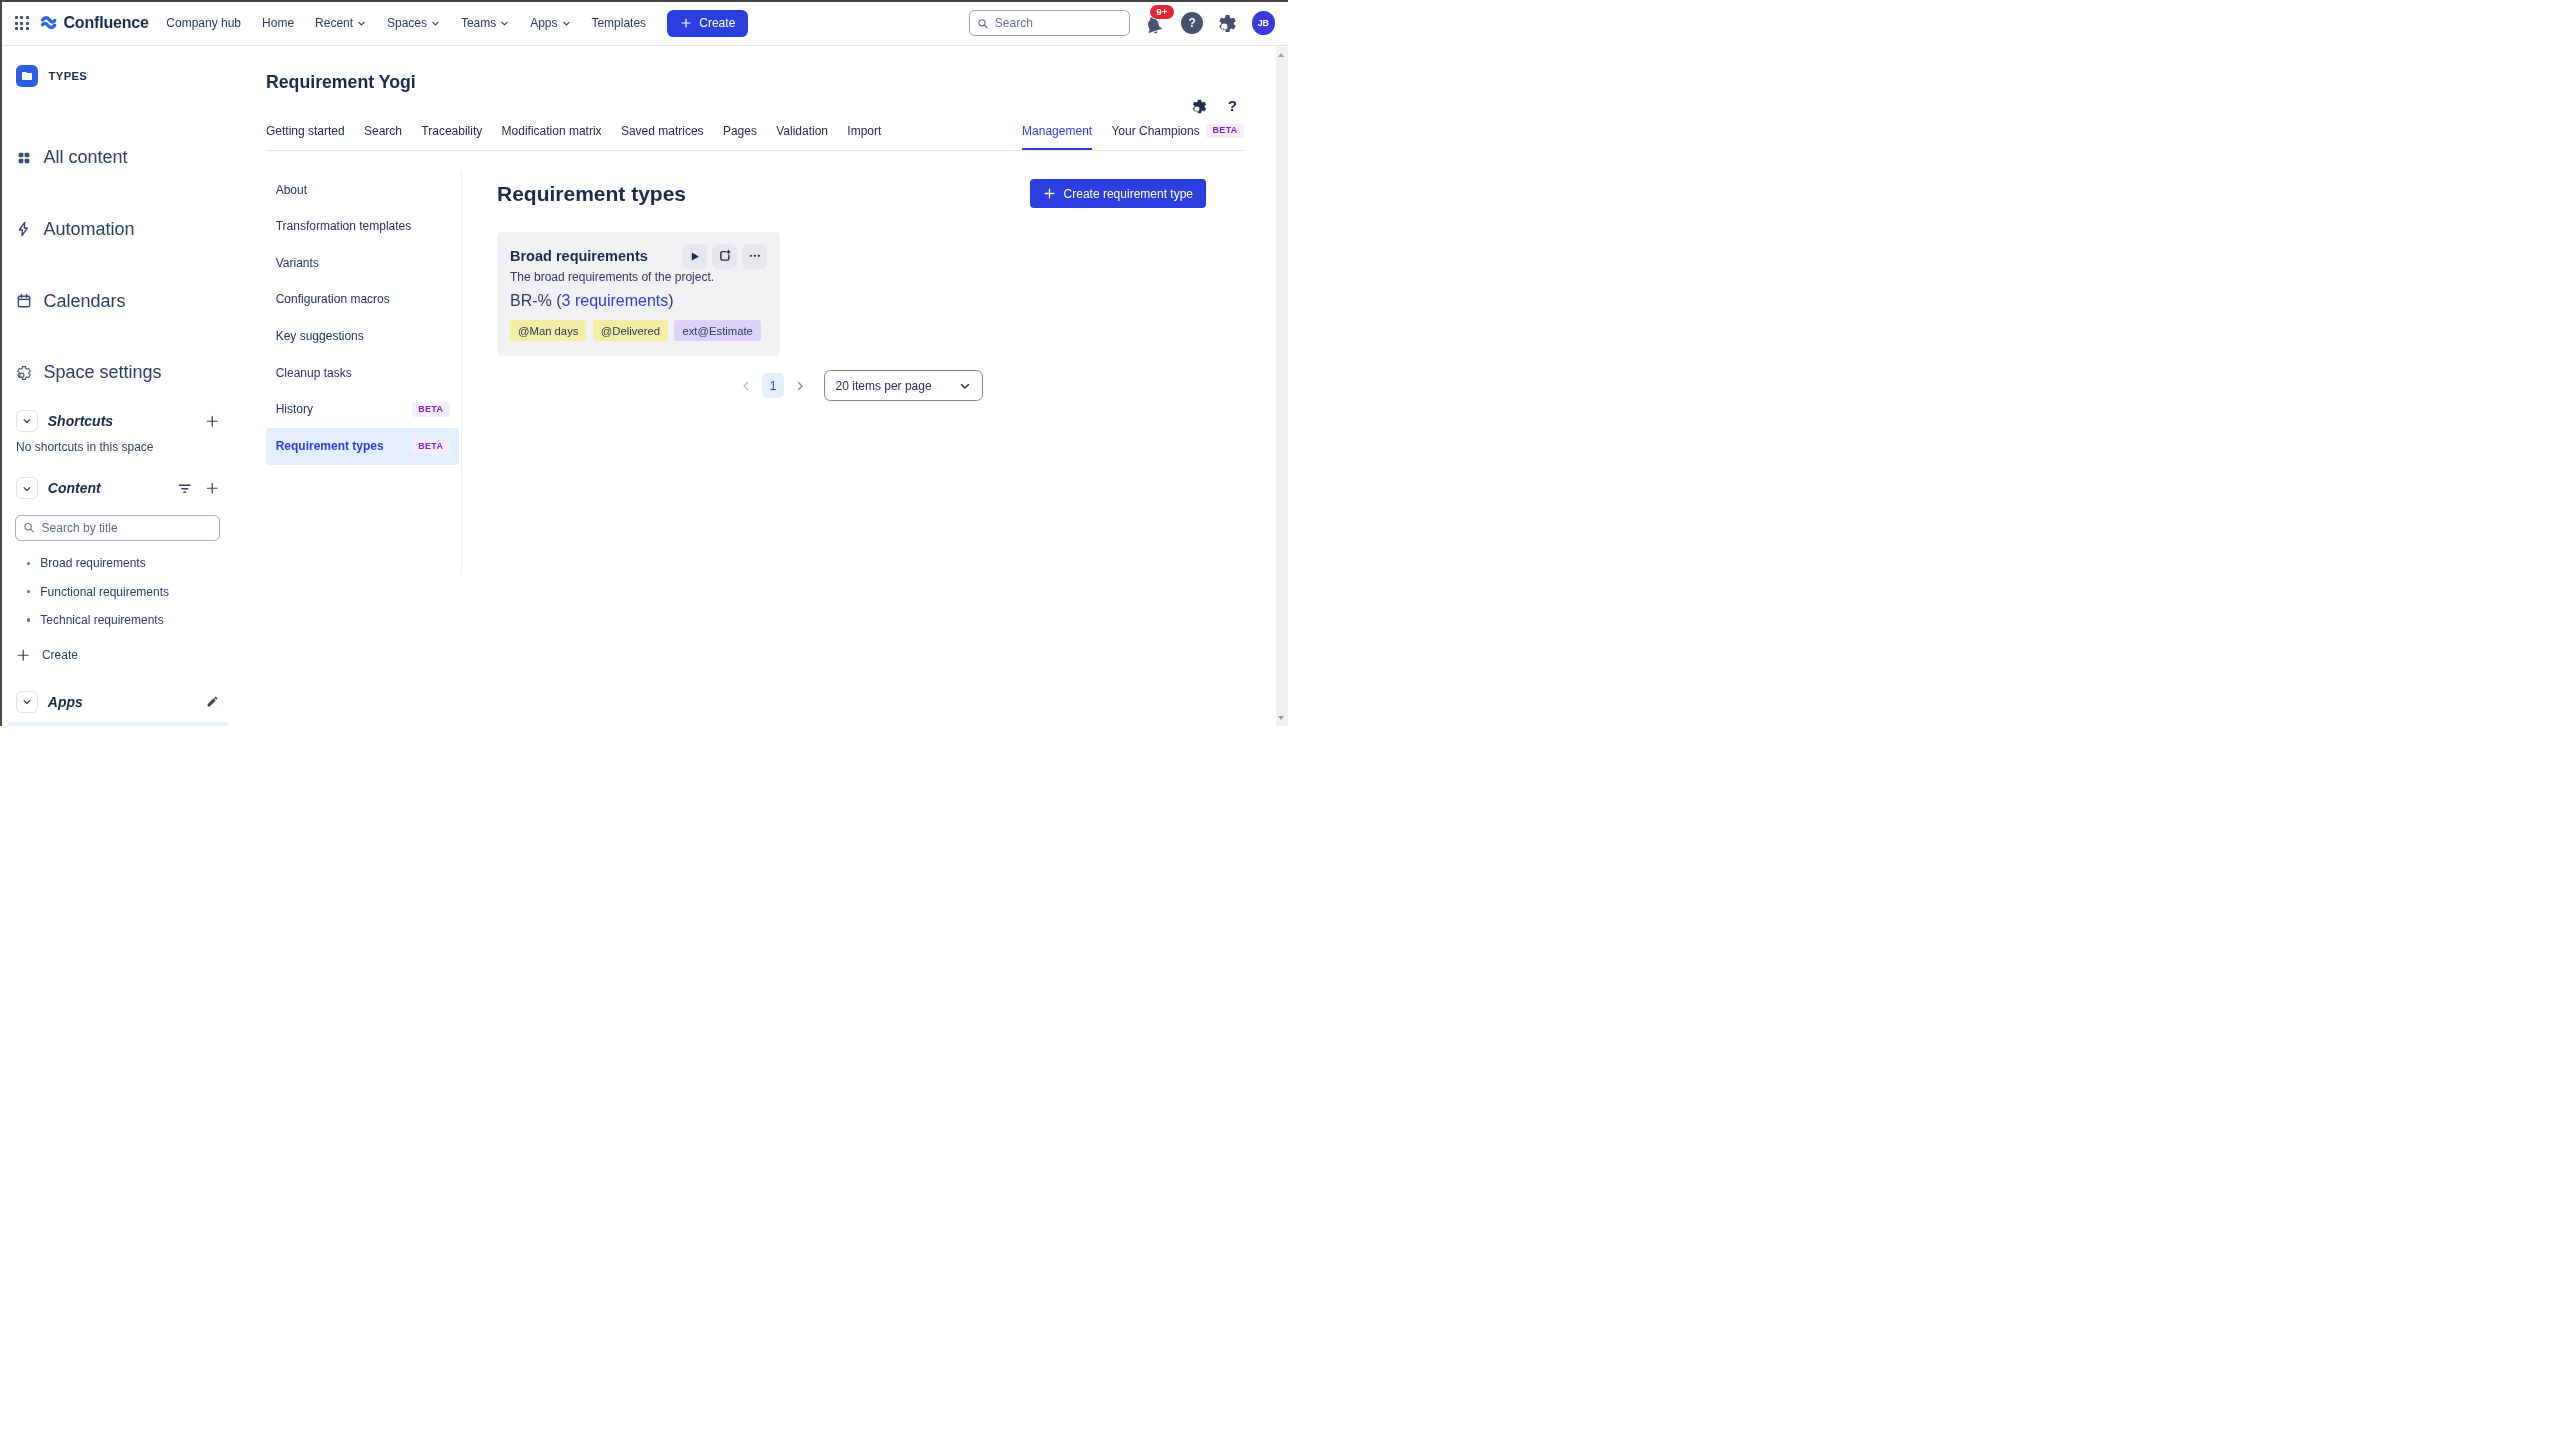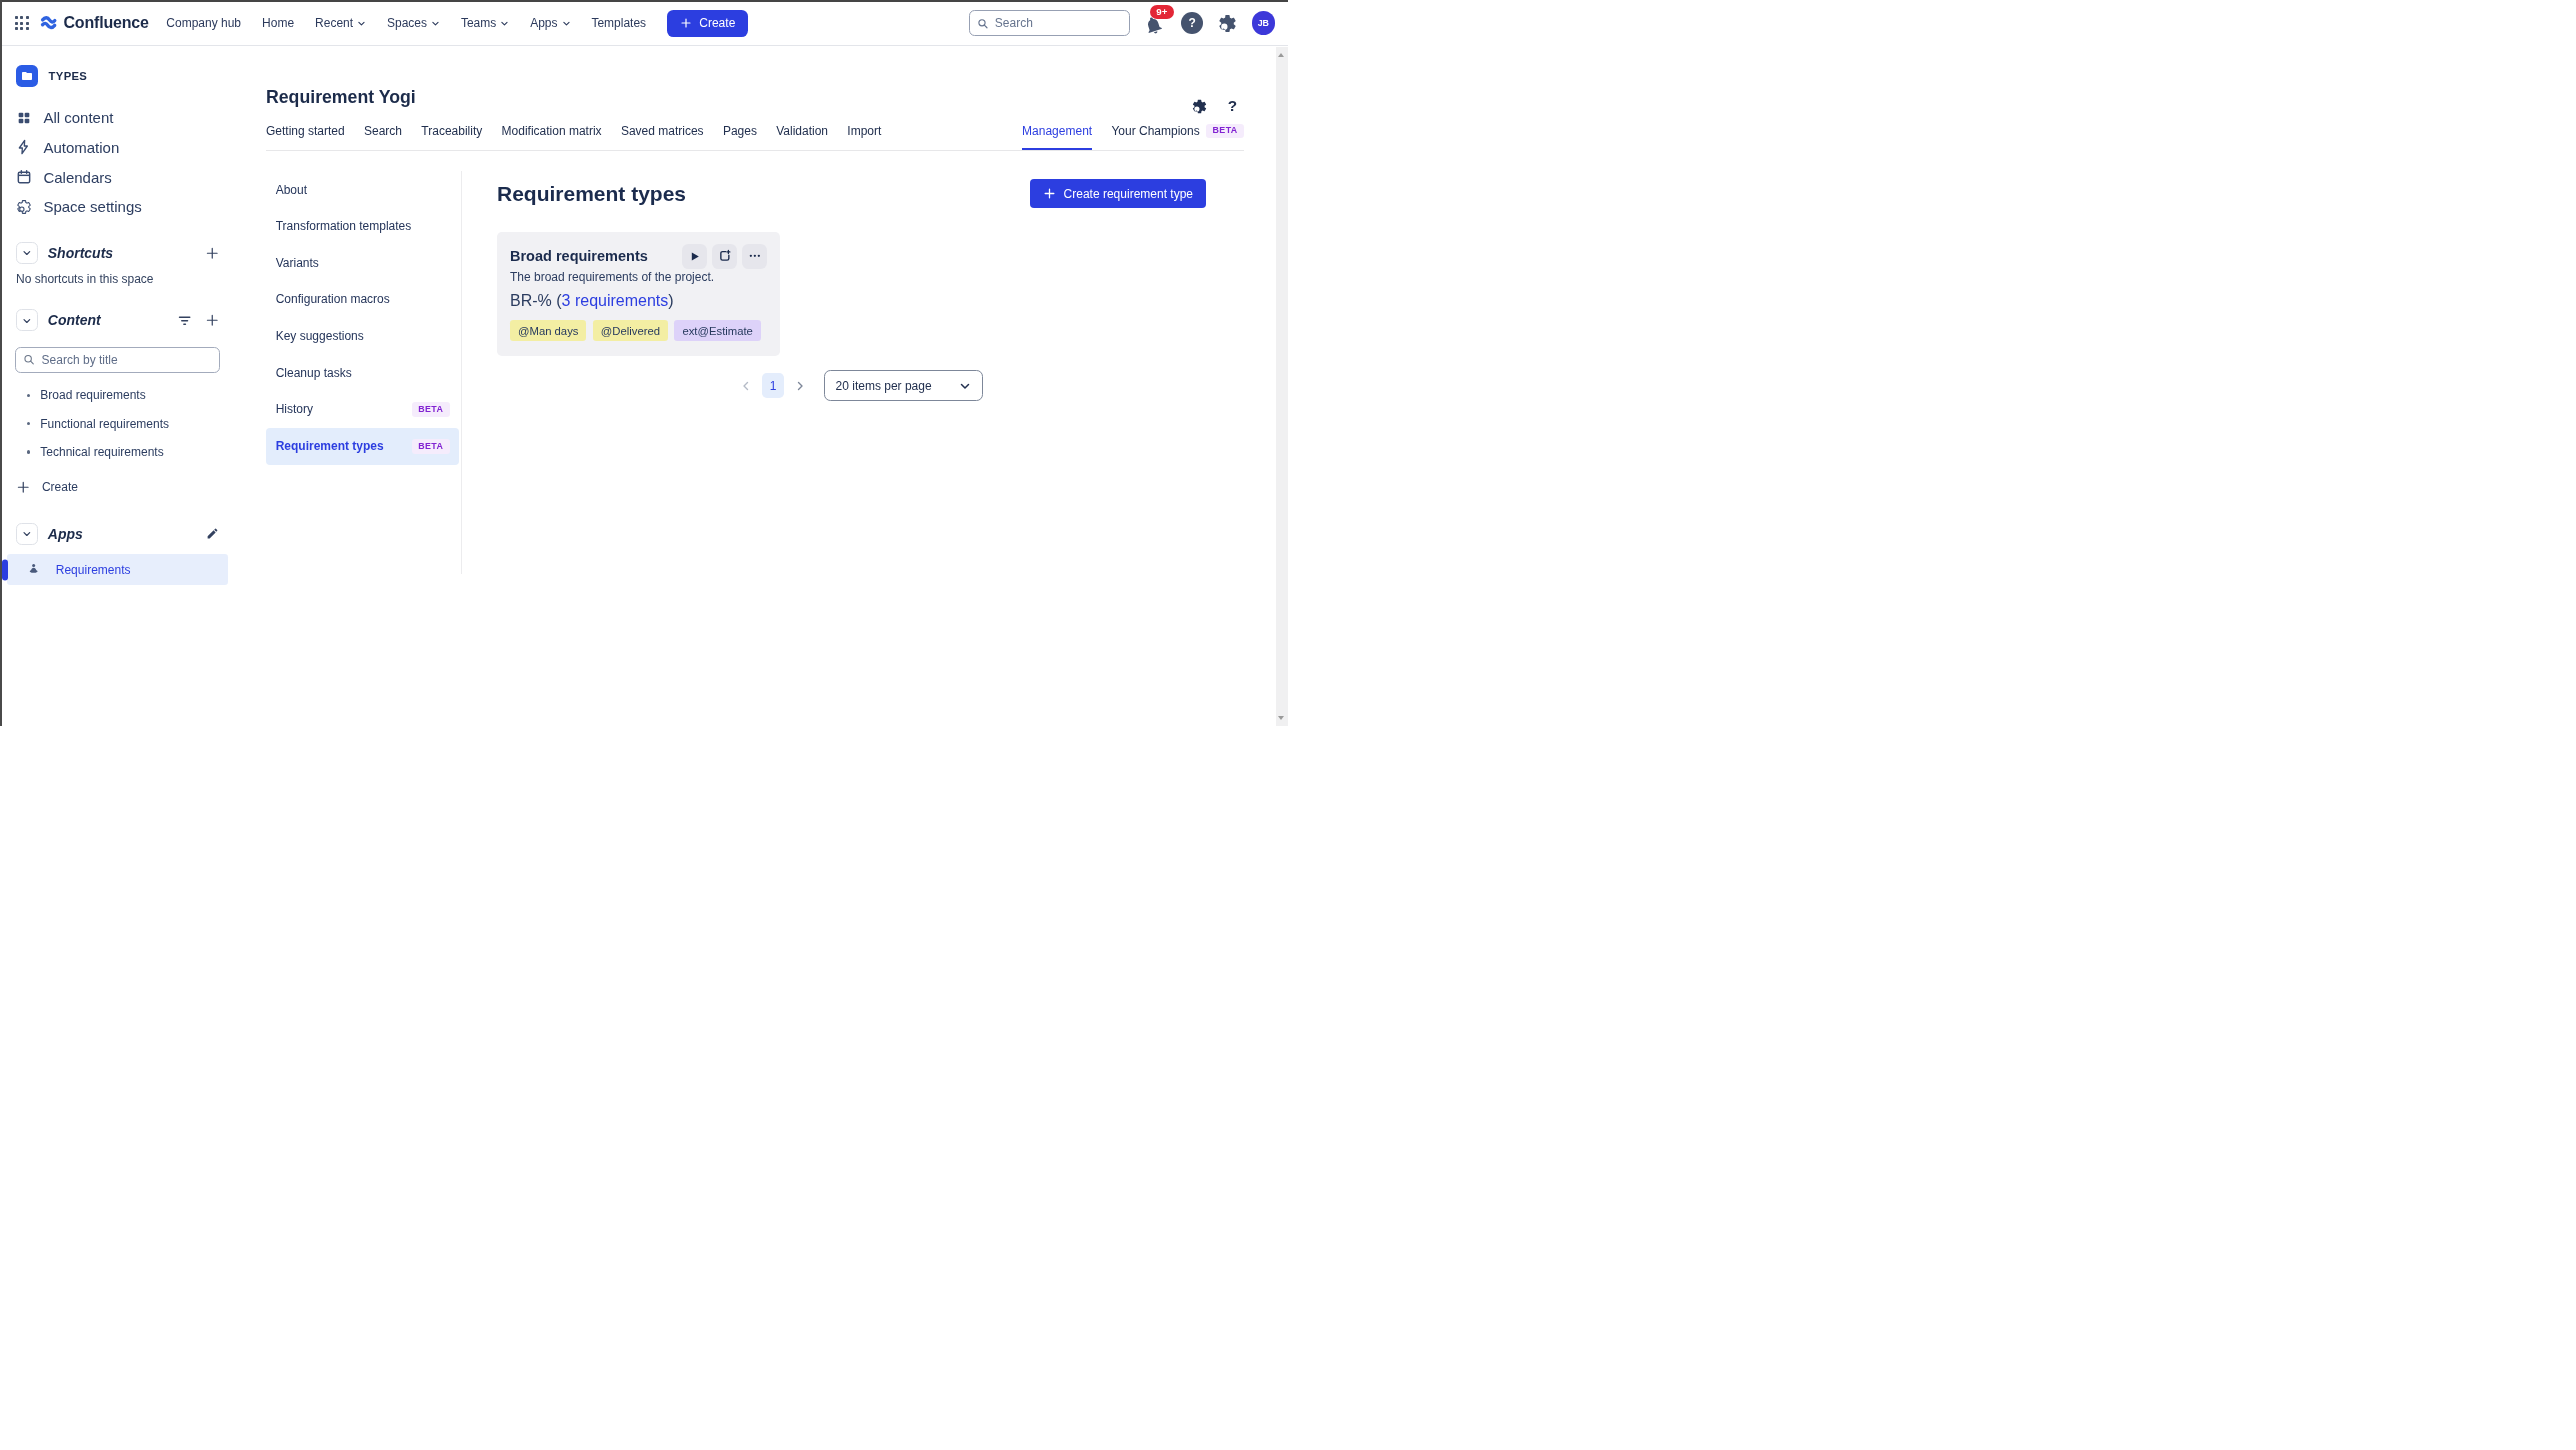--- a/index.html
+++ b/index.html
@@ -39,22 +39,22 @@
   .avatar { width:23.4px; height:23.4px; border-radius:50%; background:#3c38d9; color:#fff; font-size:8.9px;
             font-weight:700; display:flex; align-items:center; justify-content:center; cursor:pointer; }
 
   
   .sidebar { position:absolute; top:47px; left:1.6px; width:233px; bottom:0; background:#fff;
              border-right:0.8px solid #dcdfe5; padding-top:11.3px; }
   .space-head { display:flex; align-items:center; gap:10.5px; padding:6.4px 14.5px 16px; cursor:pointer; }
   .space-icon { width:22px; height:22px; border-radius:5.6px; background:#2b5ce5; display:flex;
                 align-items:center; justify-content:center; }
   .space-name { font-size:11.3px; font-weight:700; letter-spacing:0.3px; color:#1c2b4a; }
-  .space-nav a { display:flex; align-items:center; gap:11.3px; padding:6.4px 14.5px; font-size:15px;
-                 color:#2c3d60; text-decoration:none; cursor:pointer; }
+  .space-nav a { display:flex; align-items:center; gap:11.3px; padding:6.4px 14.5px; font-size:18px;
+                 color:#2c3d60; text-decoration:none; cursor:pointer;margin-top:38px; }
   .section-head { display:flex; align-items:center; gap:9.7px; padding:7.2px 14.5px; margin-top:13px; }
   .chev-box { width:22px; height:22px; border:0.8px solid #dfe2e8; border-radius:5.6px; background:#fff;
               display:flex; align-items:center; justify-content:center; cursor:pointer; }
   .section-title { font-size:14px; font-weight:700; color:#1c2b4a;font-style:italic; }
   .section-tools { margin-left:auto; display:flex; align-items:center; gap:12px; }
   .empty-text { padding:0.8px 14.5px 3.2px; font-size:12px; color:#33425f; }
   .title-search { margin:8px 13.7px 3.2px; height:26.6px; border:1.6px solid #a3abbc; border-radius:5.6px;
                   display:flex; align-items:center; gap:6.4px; padding:0 7.2px; background:#fff; }
   .title-search input { border:0; outline:0; width:100%; font-size:12px; font-family:inherit; color:#44516b; }
   .title-search input::placeholder { color:#5f6d88; opacity:1; }
@@ -65,21 +65,21 @@
   .create-item { display:flex; align-items:center; gap:11.3px; padding:8px 14.5px; font-size:12px;
                  color:#2c3d60; margin-top:5.6px; cursor:pointer; }
   .app-item { position:relative; display:flex; align-items:center; gap:14px; margin:2.4px 5.6px 0;
               padding:8px 8px 8px 19.3px; border-radius:3.2px; background:#e7eefc; color:#2c3ee0;
               font-size:12px; cursor:pointer; }
   .active-pill { position:absolute; left:-5.6px; top:50%; transform:translateY(-50%); width:6.4px;
                  height:21px; background:#2c3ee0; border-radius:4px; }
 
   
   .content { position:absolute; left:234px; top:47px; right:12px; bottom:0; background:#fff; }
-  .page-title { position:absolute; left:32px; top:40px; font-size:17.7px; font-weight:600; color:#1c2b4a; }
+  .page-title { position:absolute; left:32px; top:25px; font-size:17.7px; font-weight:600; color:#1c2b4a; }
   .page-head-icons { position:absolute; right:39px; top:50px; display:flex; align-items:center; gap:20px; }
   .help-q { font-size:15.3px; font-weight:700; color:#22304f; cursor:pointer; }
 
   .tabs { position:absolute; left:32px; right:32px; top:77px; height:27px; display:flex;
           justify-content:space-between; border-bottom:1.6px solid #e7e7e9; }
   .tabs-left, .tabs-right { display:flex; align-items:flex-start; gap:19.3px; }
   .tab { font-size:12px; color:#22304f; text-decoration:none; cursor:pointer; padding-bottom:10.5px;
          display:flex; align-items:center; gap:6.4px; white-space:nowrap; }
   .tab.active { color:#2c3ee0; border-bottom:2.4px solid #2c3ee0; margin-bottom:-1.6px; padding-bottom:9.7px; }
   .beta { font-size:8.9px; font-weight:700; letter-spacing:0.4px; color:#8223d2; background:#f5ecfc;

